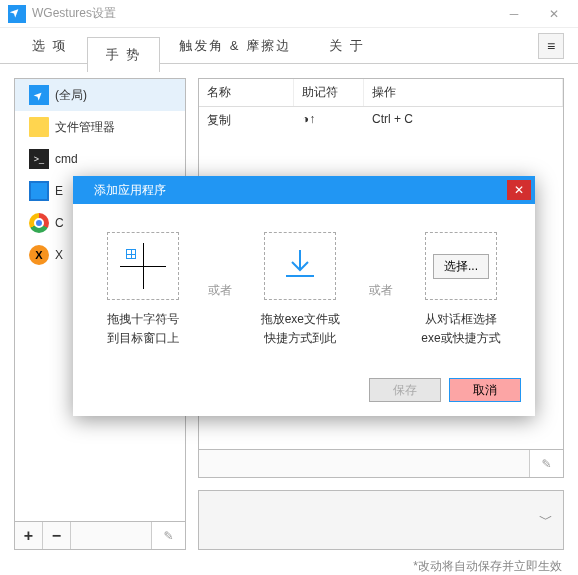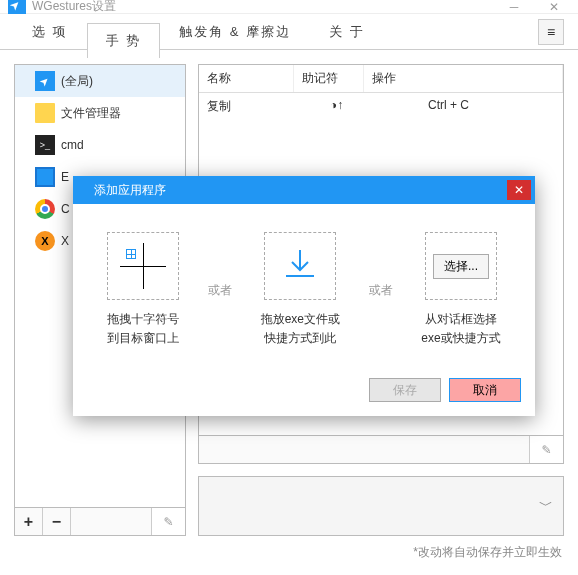--- a/index.html
+++ b/index.html
@@ -1,37 +1,37 @@
 <!DOCTYPE html>
 <html><head>
 <meta charset="utf-8">
 <style>
 * { box-sizing: border-box; margin: 0; padding: 0; }
 body { font-family: "Microsoft YaHei", "Segoe UI", sans-serif; font-size: 12px; background: #fff; color: #333; width: 578px; height: 575px; overflow: hidden; position: relative; }
 
 
-.titlebar { height: 14px; display: flex; align-items: center; padding: 0 4px 0 8px; background: #fff; border-bottom: 1px solid #eee; }
+.titlebar { height: 28px; display: flex; align-items: center; padding: 0 4px 0 8px; background: #fff; border-bottom: 1px solid #eee; }
 .titlebar .app-icon { width: 18px; height: 18px; background: #2196f3; margin-right: 6px; position: relative; }
 .titlebar .app-icon::after { content: "➤"; color: #fff; position: absolute; left: 2px; top: 0px; font-size: 12px; transform: rotate(-45deg); }
 .titlebar .title-text { flex: 1; color: #999; font-size: 12px; }
 .titlebar .win-btn { width: 40px; height: 28px; display: flex; align-items: center; justify-content: center; color: #999; font-size: 12px; cursor: default; }
 .titlebar .win-btn.close { color: #999; }
 
 
 .tab-row { display: flex; align-items: flex-end; height: 36px; padding: 0 13px; background: #fff; position: relative; border-bottom: 1px solid #ccc; }
 .tab { padding: 8px 18px; color: #444; border: 1px solid transparent; border-bottom: none; cursor: pointer; font-size: 13px; letter-spacing: 2px; }
 .tab.active { border-color: #ccc; background: #fff; position: relative; top: 9px; }
 .menu-btn { position: absolute; right: 14px; top: 5px; width: 26px; height: 26px; border: 1px solid #ccc; display: flex; align-items: center; justify-content: center; background: #f5f5f5; }
 .menu-btn span { font-size: 14px; }
 
 
 .main { display: flex; padding: 14px 14px 4px 14px; gap: 12px; height: 490px; }
 .left-panel { width: 172px; display: flex; flex-direction: column; }
 .app-list { flex: 1; border: 1px solid #bbb; background: #fff; overflow: hidden; }
-.app-item { display: flex; align-items: center; gap: 6px; padding: 6px 20px; font-size: 12px; }
+.app-item { display: flex; align-items: center; gap: 6px; padding: 6px 14px; font-size: 12px; }
 .app-item.selected { background: #e5f1fb; }
 .app-item .icon { width: 20px; height: 20px; display: flex; align-items: center; justify-content: center; }
 .icon-global { background: #2196f3; }
 .icon-global::after { content: "➤"; color: #fff; font-size: 11px; transform: rotate(-45deg); display: block; }
 .icon-folder { background: #ffd54f; border-radius: 1px; }
 .icon-cmd { background: #222; color: #eee; font-size: 9px; display: flex; align-items: center; justify-content: center; }
 .icon-window { background: #2196f3; border: 2px solid #1976d2; }
 .icon-chrome { border-radius: 50%; background: conic-gradient(#ea4335 0 120deg, #34a853 120deg 240deg, #fbbc05 240deg 360deg); position: relative; }
 .icon-chrome::after { content: ""; position: absolute; inset: 5px; border-radius: 50%; background: #4285f4; border: 2px solid #fff; }
 .icon-xshell { background: #f7931e; border-radius: 50%; color: #000; font-weight: bold; display: flex; align-items: center; justify-content: center; font-size: 11px; }
@@ -47,21 +47,21 @@
 .mini-icon { width: 16px; height: 16px; background: #2196f3; display: inline-block; position: relative; }
 .mini-icon::after { content: "➤"; color: #fff; position: absolute; left: 1px; top: -1px; font-size: 10px; transform: rotate(-45deg); }
 
 .gesture-table { border: 1px solid #bbb; flex: 1; font-size: 12px; }
 .gt-head { display: flex; border-bottom: 1px solid #ddd; background: #fff; }
 .gt-head div, .gt-row div { padding: 5px 8px; }
 .gt-head div { border-right: 1px solid #eee; }
 .col-name { width: 95px; }
 .col-mnemo { width: 70px; }
 .col-op { flex: 1; }
-.gt-row { display: flex; gap: 28px; }
+.gt-row { display: flex; }
 .mnemo-icon { display: inline-block; }
 
 .right-bottom { display: flex; border: 1px solid #bbb; border-top: none; height: 28px; }
 .right-bottom .spacer { flex: 1; background: #fafafa; }
 .right-bottom .edit-btn { width: 34px; border-left: 1px solid #ccc; display: flex; align-items: center; justify-content: center; color: #999; }
 
 .gesture-preview { margin-top: 12px; height: 60px; border: 1px solid #bbb; background: #f5f5f5; display: flex; align-items: center; justify-content: flex-end; padding: 0 10px; }
 .gesture-preview .chev { color: #888; font-size: 14px; }
 
 

